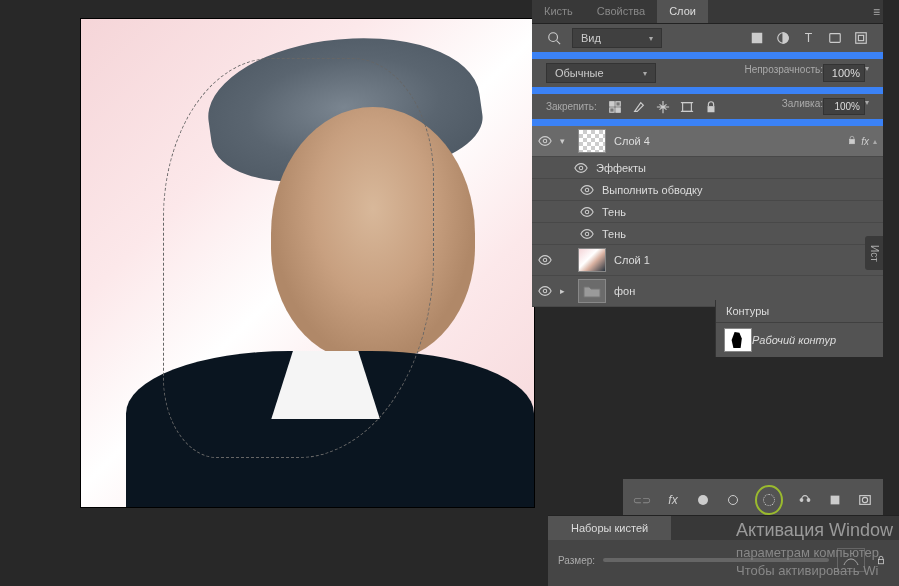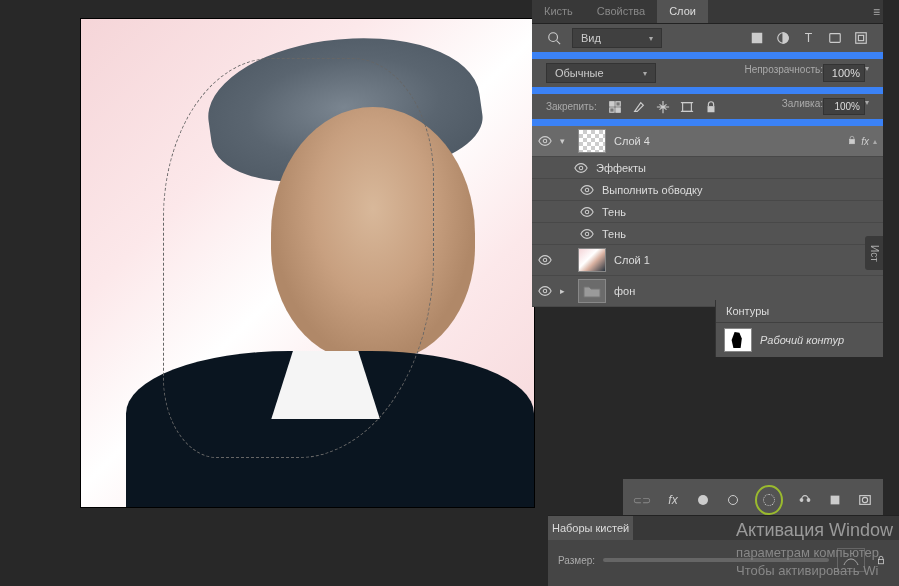--- a/index.html
+++ b/index.html
@@ -50,35 +50,35 @@
 .thumb-photo { background: linear-gradient(135deg, #f5d5d8 0%, #fff 40%, #d8b0a0 60%, #2a3540 100%); }
 .layer-twisty { width: 10px; color: #ccc; cursor: pointer; font-size: 9px; }
 .layer-name { color: #ddd; flex: 1; }
 .layer-badges { display: flex; gap: 4px; align-items: center; color: #ccc; font-size: 10px; }
 .sub-row { padding-left: 48px; min-height: 22px; justify-content: flex-end; }
 .sub-row.fx-head { padding-left: 42px; }
 .history-tab { position: absolute; right: 0; top: 236px; width: 18px; height: 34px; background: #3a3a3a; display: flex; align-items: center; justify-content: center; font-size: 10px; writing-mode: vertical-rl; color: #aaa; border-radius: 3px 0 0 3px; }
 
 .paths-panel { position: absolute; right: 0; top: 300px; width: 168px; background: #535353; border-left: 1px solid #333; }
 .paths-tab { background: #535353; padding: 5px 10px; font-size: 11px; color: #ddd; border-bottom: 1px solid #404040; }
-.path-row { display: flex; align-items: center; gap: 8px; padding: 5px 8px; }
+.path-row { display: flex; align-items: center; padding: 5px 8px; }
 .path-thumb { width: 28px; height: 24px; background: #fff; border: 1px solid #888; position: relative; }
 .path-thumb::after { content: ''; position: absolute; left: 6px; top: 3px; width: 12px; height: 16px; background: #000; clip-path: polygon(30% 0, 70% 5%, 90% 40%, 80% 100%, 20% 100%, 5% 50%); }
 .path-name { font-style: italic; color: #ddd; }
 
 .path-footer { position: absolute; right: 0; bottom: 65px; width: 260px; display: flex; align-items: center; justify-content: flex-end; gap: 14px; padding: 6px 10px; background: #535353; }
 .path-footer .icon-btn { width: 18px; height: 18px; }
 .circ-highlight { width: 30px; height: 30px; border: 2.5px solid #9aba2e; border-radius: 50%; display: flex; align-items: center; justify-content: center; }
 .dotted-circle { width: 12px; height: 12px; border: 1px dotted #ccc; border-radius: 50%; }
 .solid-circle { width: 10px; height: 10px; background: #ccc; border-radius: 50%; }
 .hollow-circle { width: 10px; height: 10px; border: 1.5px solid #ccc; border-radius: 50%; }
 
 .brush-panel { position: absolute; right: 0; bottom: 0; left: 548px; background: #454545; }
 .brush-tab-row { background: #383838; border-top: 1px solid #222; }
-.brush-tab { display: inline-block; padding: 6px 4px; background: #535353; color: #ddd; font-size: 11px; }
+.brush-tab { display: inline-block; padding: 6px 23px; background: #535353; color: #ddd; font-size: 11px; }
 .brush-body { padding: 8px 10px 14px; display: flex; align-items: center; gap: 8px; }
 .size-slider { flex: 1; height: 4px; background: #666; position: relative; border-radius: 2px; }
 .brush-thumb-box { width: 28px; height: 24px; border: 1px solid #666; display: flex; align-items: center; justify-content: center; }
 .lock-mini svg { width: 10px; height: 10px; }
 
 .watermark { position: absolute; right: 6px; bottom: 6px; color: #888; font-size: 13px; text-align: left; line-height: 1.4; pointer-events: none; }
 .watermark .title { font-size: 18px; color: #9a9a9a; }
 
 .panel-menu { position: absolute; right: 3px; top: 5px; cursor: pointer; color: #aaa; font-size: 12px; }
 .small-label { color: #aaa; font-size: 10px; }

